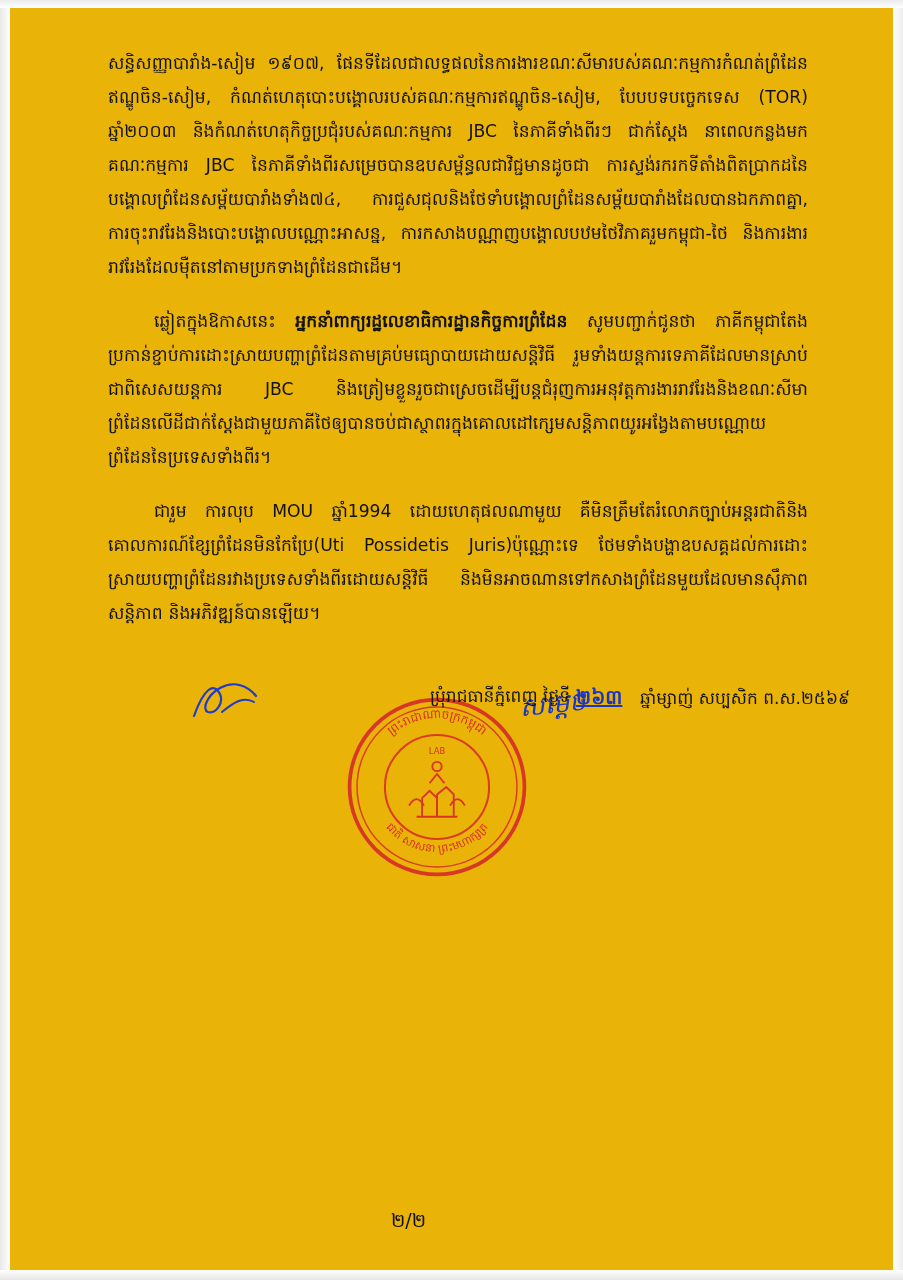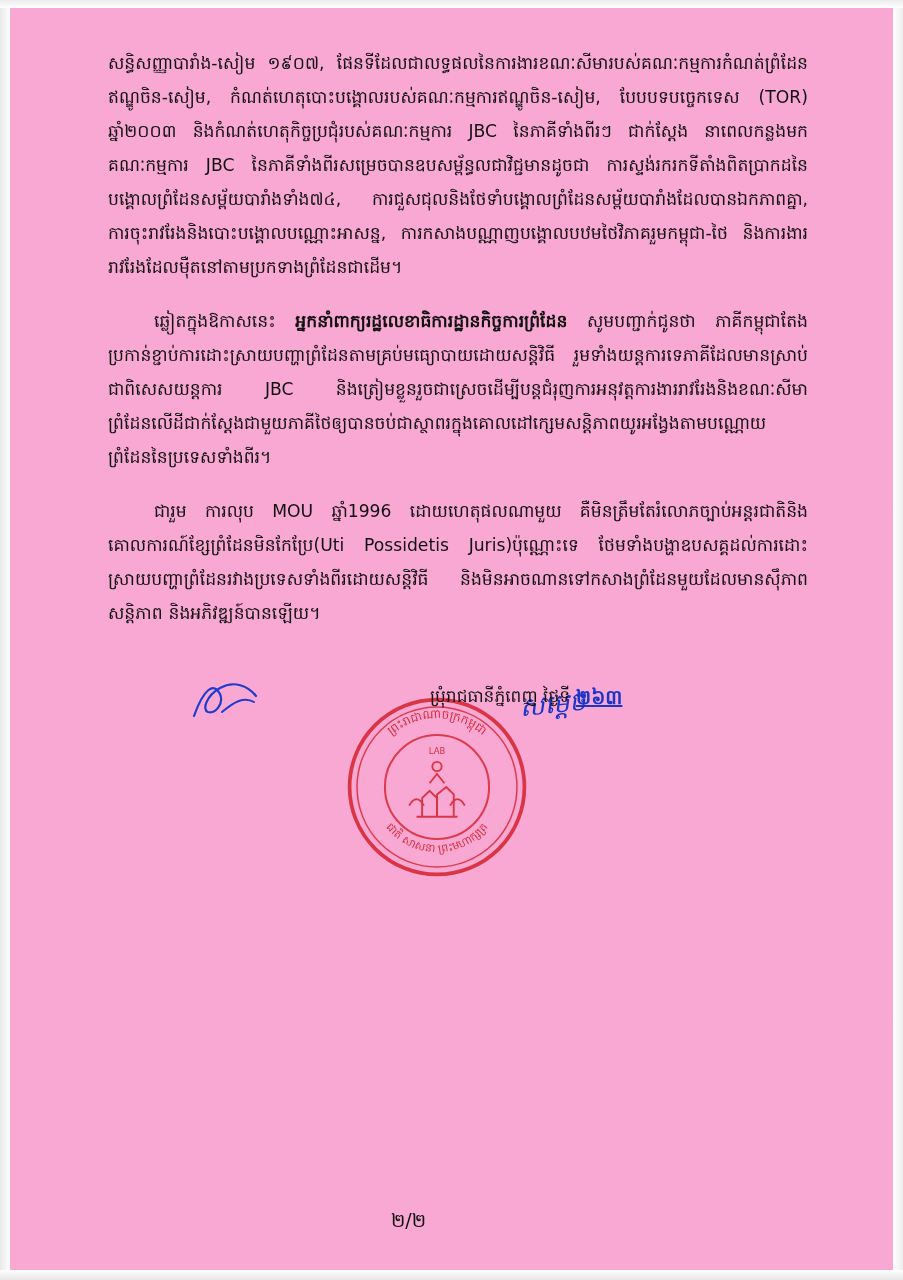--- a/index.html
+++ b/index.html
@@ -7,21 +7,21 @@
     padding: 0;
     background: #ffffff;
   }
   body {
     font-family: "DejaVu Sans", "Liberation Sans", sans-serif;
   }
   .page {
     position: relative;
     width: 903px;
     height: 1280px;
-    background: #f9a8d4;
+    background: #eab308;
     overflow: hidden;
     box-sizing: border-box;
   }
   .paper-edge-left {
     position: absolute;
     left: 0; top: 0;
     width: 10px; height: 100%;
     background: linear-gradient(to right, #e9e9e9, #ffffff);
     pointer-events: none;
   }
@@ -136,21 +136,21 @@
   <div class="content">
 
     <p class="para">សន្ធិសញ្ញាបារាំង-សៀម ១៩០៧, ផែនទីដែលជាលទ្ធផលនៃការងារខណៈសីមារបស់គណៈកម្មការកំណត់ព្រំដែនឥណ្ឌូចិន-សៀម, កំណត់ហេតុបោះបង្គោលរបស់គណៈកម្មការឥណ្ឌូចិន-សៀម, បែបបទបច្ចេកទេស (TOR) ឆ្នាំ២០០៣ និងកំណត់ហេតុកិច្ចប្រជុំរបស់គណៈកម្មការ JBC នៃភាគីទាំងពីរៗ ជាក់ស្ដែង នាពេលកន្លងមក គណៈកម្មការ JBC នៃភាគីទាំងពីរសម្រេចបានឧបសម្ព័ន្ធលជាវិជ្ជមានដូចជា ការស្ទង់រករកទីតាំងពិតប្រាកដនៃបង្គោលព្រំដែនសម្ព័យបារាំងទាំង៧៤, ការជួសជុលនិងថែទាំបង្គោលព្រំដែនសម្ព័យបារាំងដែលបានឯកភាពគ្នា, ការចុះរាវរែងនិងបោះបង្គោលបណ្ណោះអាសន្ន, ការកសាងបណ្ណាញបង្គោលបឋមថៃវិភាគរួមកម្ពុជា-ថៃ និងការងាររាវរែងដែលមុឺតនៅតាមប្រកទាងព្រំដែនជាដើម។</p>
 
     <div class="spacer-md"></div>
 
     <p class="para indent"><span>ឆ្លៀតក្នុងឱកាសនេះ </span><b class="bold">អ្នកនាំពាក្យរដ្ឋលេខាធិការដ្ឋានកិច្ចការព្រំដែន</b><span> សូមបញ្ជាក់ជូនថា ភាគីកម្ពុជាតែងប្រកាន់ខ្ជាប់ការដោះស្រាយបញ្ហាព្រំដែនតាមគ្រប់មធ្យោបាយដោយសន្ដិវិធី រួមទាំងយន្តការទេភាគីដែលមានស្រាប់ ជាពិសេសយន្តការ JBC និងត្រៀមខ្លួនរួចជាស្រេចដើម្បីបន្ដជំរុញការអនុវត្តការងាររាវរែងនិងខណៈសីមាព្រំដែនលើដីជាក់ស្ដែងជាមួយភាគីថៃឲ្យបានចប់ជាស្ថាពរក្នុងគោលដៅក្សេមសន្ដិភាពយូរអង្វែងតាមបណ្ណោយព្រំដែននៃប្រទេសទាំងពីរ។</span></p>
 
     <div class="spacer-md"></div>
 
-    <p class="para indent">ជារួម ការលុប MOU ឆ្នាំ1996 ដោយហេតុផលណាមួយ គឺមិនត្រឹមតែរំលោភច្បាប់អន្តរជាតិនិងគោលការណ៍ខ្សែព្រំដែនមិនកែប្រែ(Uti Possidetis Juris)ប៉ុណ្ណោះទេ ថែមទាំងបង្ហាឧបសគ្គដល់ការដោះស្រាយបញ្ហាព្រំដែនរវាងប្រទេសទាំងពីរដោយសន្ដិវិធី និងមិនអាចណានទៅកសាងព្រំដែនមួយដែលមានសុឹភាព សន្ដិភាព និងអភិវឌ្ឍន៍បានឡើយ។</p>
+    <p class="para indent">ជារួម ការលុប MOU ឆ្នាំ1994 ដោយហេតុផលណាមួយ គឺមិនត្រឹមតែរំលោភច្បាប់អន្តរជាតិនិងគោលការណ៍ខ្សែព្រំដែនមិនកែប្រែ(Uti Possidetis Juris)ប៉ុណ្ណោះទេ ថែមទាំងបង្ហាឧបសគ្គដល់ការដោះស្រាយបញ្ហាព្រំដែនរវាងប្រទេសទាំងពីរដោយសន្ដិវិធី និងមិនអាចណានទៅកសាងព្រំដែនមួយដែលមានសុឹភាព សន្ដិភាព និងអភិវឌ្ឍន៍បានឡើយ។</p>
 
     <div class="spacer-md"></div>
 
   </div>
 
   <svg class="signature-scribble" viewBox="0 0 120 60">
     <path d="M8,44 C18,16 28,10 34,22 C38,31 30,42 22,40 C16,38 20,24 34,16 C48,8 62,14 70,24" fill="none" stroke="#1f3ccc" stroke-width="2.2" stroke-linecap="round"></path>
     <path d="M36,40 C48,30 58,24 68,30" fill="none" stroke="#1f3ccc" stroke-width="2" stroke-linecap="round"></path>
   </svg>
 
@@ -180,18 +180,19 @@
     </g>
     <text x="100" y="64" fill="#d4212a" font-size="9" font-family="DejaVu Sans, sans-serif" text-anchor="middle" opacity="0.9">LAB</text>
   </svg>
 
   <div class="sig-block">
     <div class="sig-line">
       <span>ប្រុំរាជធានីភ្នំពេញ ថ្ងៃទី</span>
     </div>
   </div>
 
+  <div style="position:absolute; left:640px; top:682px;" class="sig-line">ឆ្នាំម្សាញ់ សប្បសិក ព.ស.២៥៦៩</div>
 
 
   <div style="position:absolute; left:576px; top:684px;" class="hand-date">២៦៣</div>
 
   <div class="page-number">២/២</div>
 </div>
 
 </body></html>

